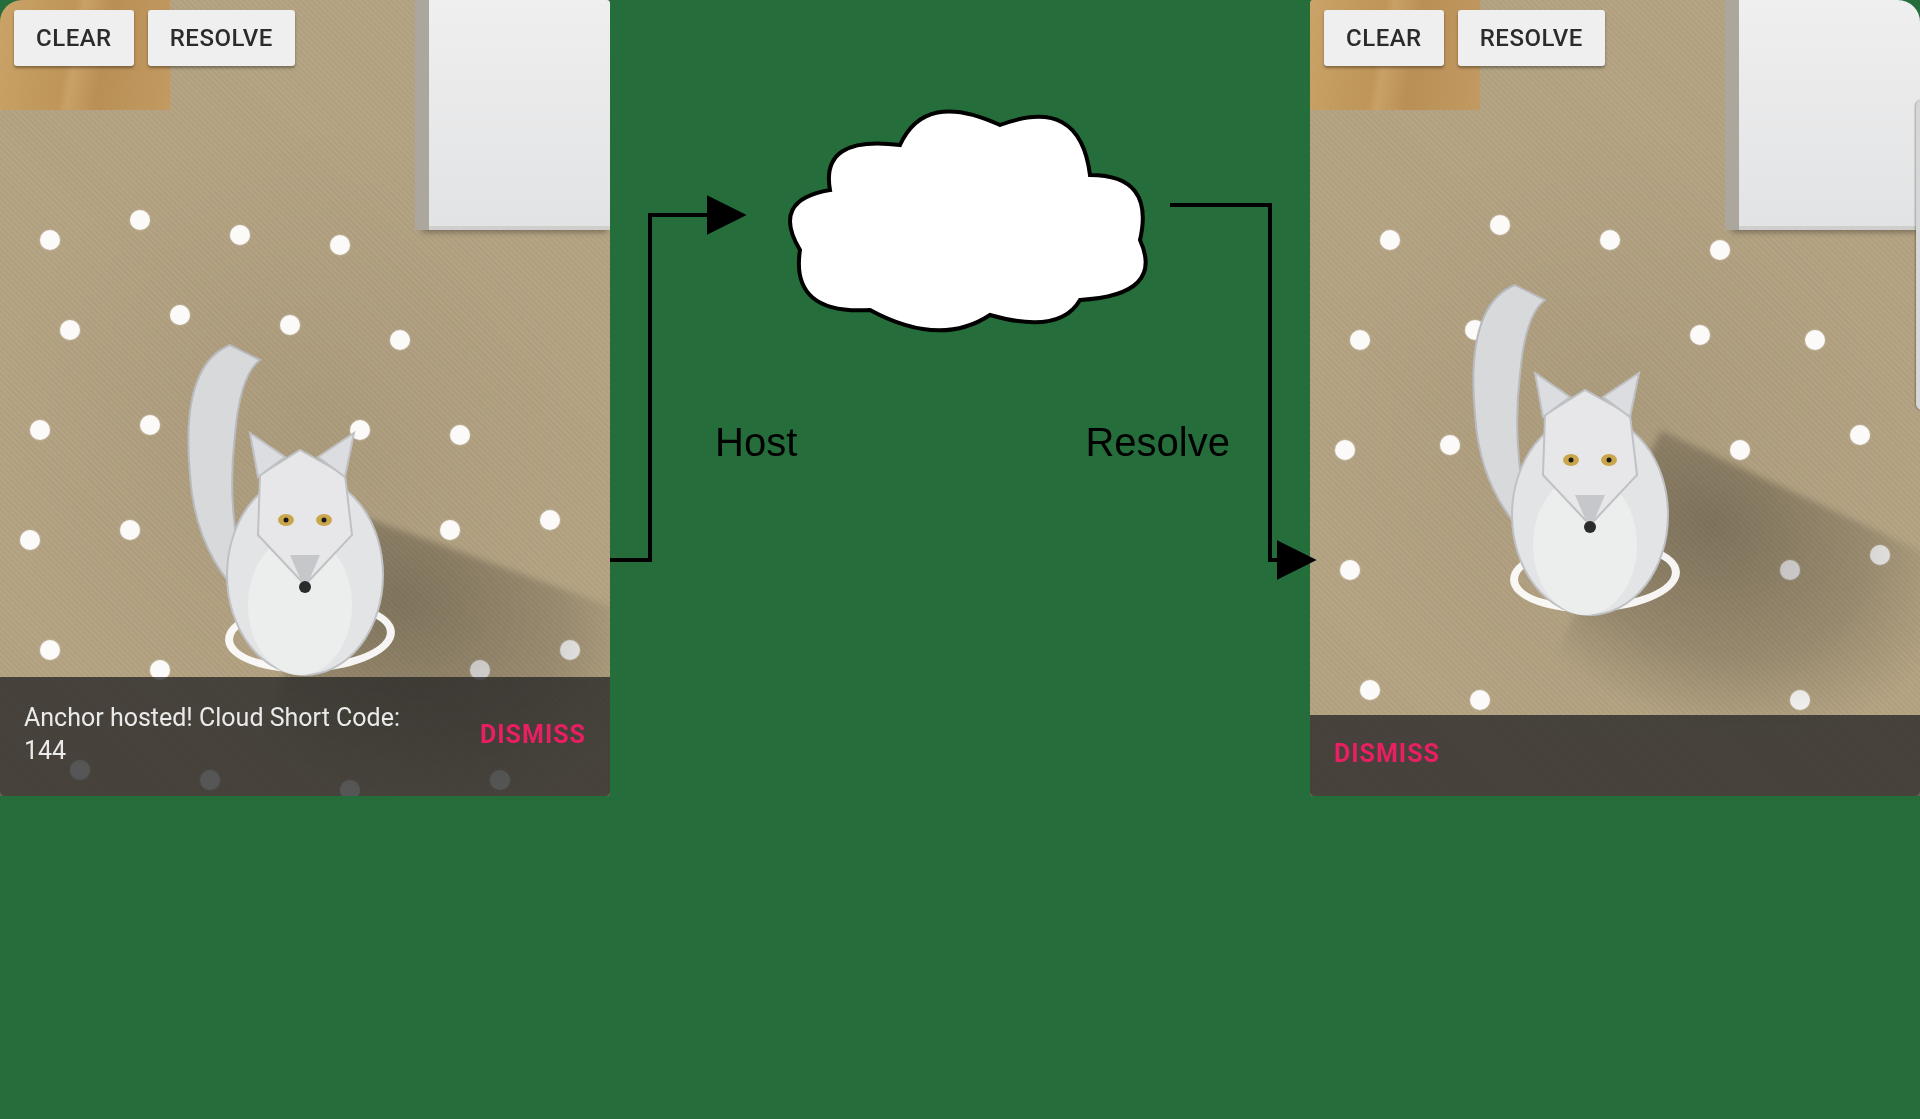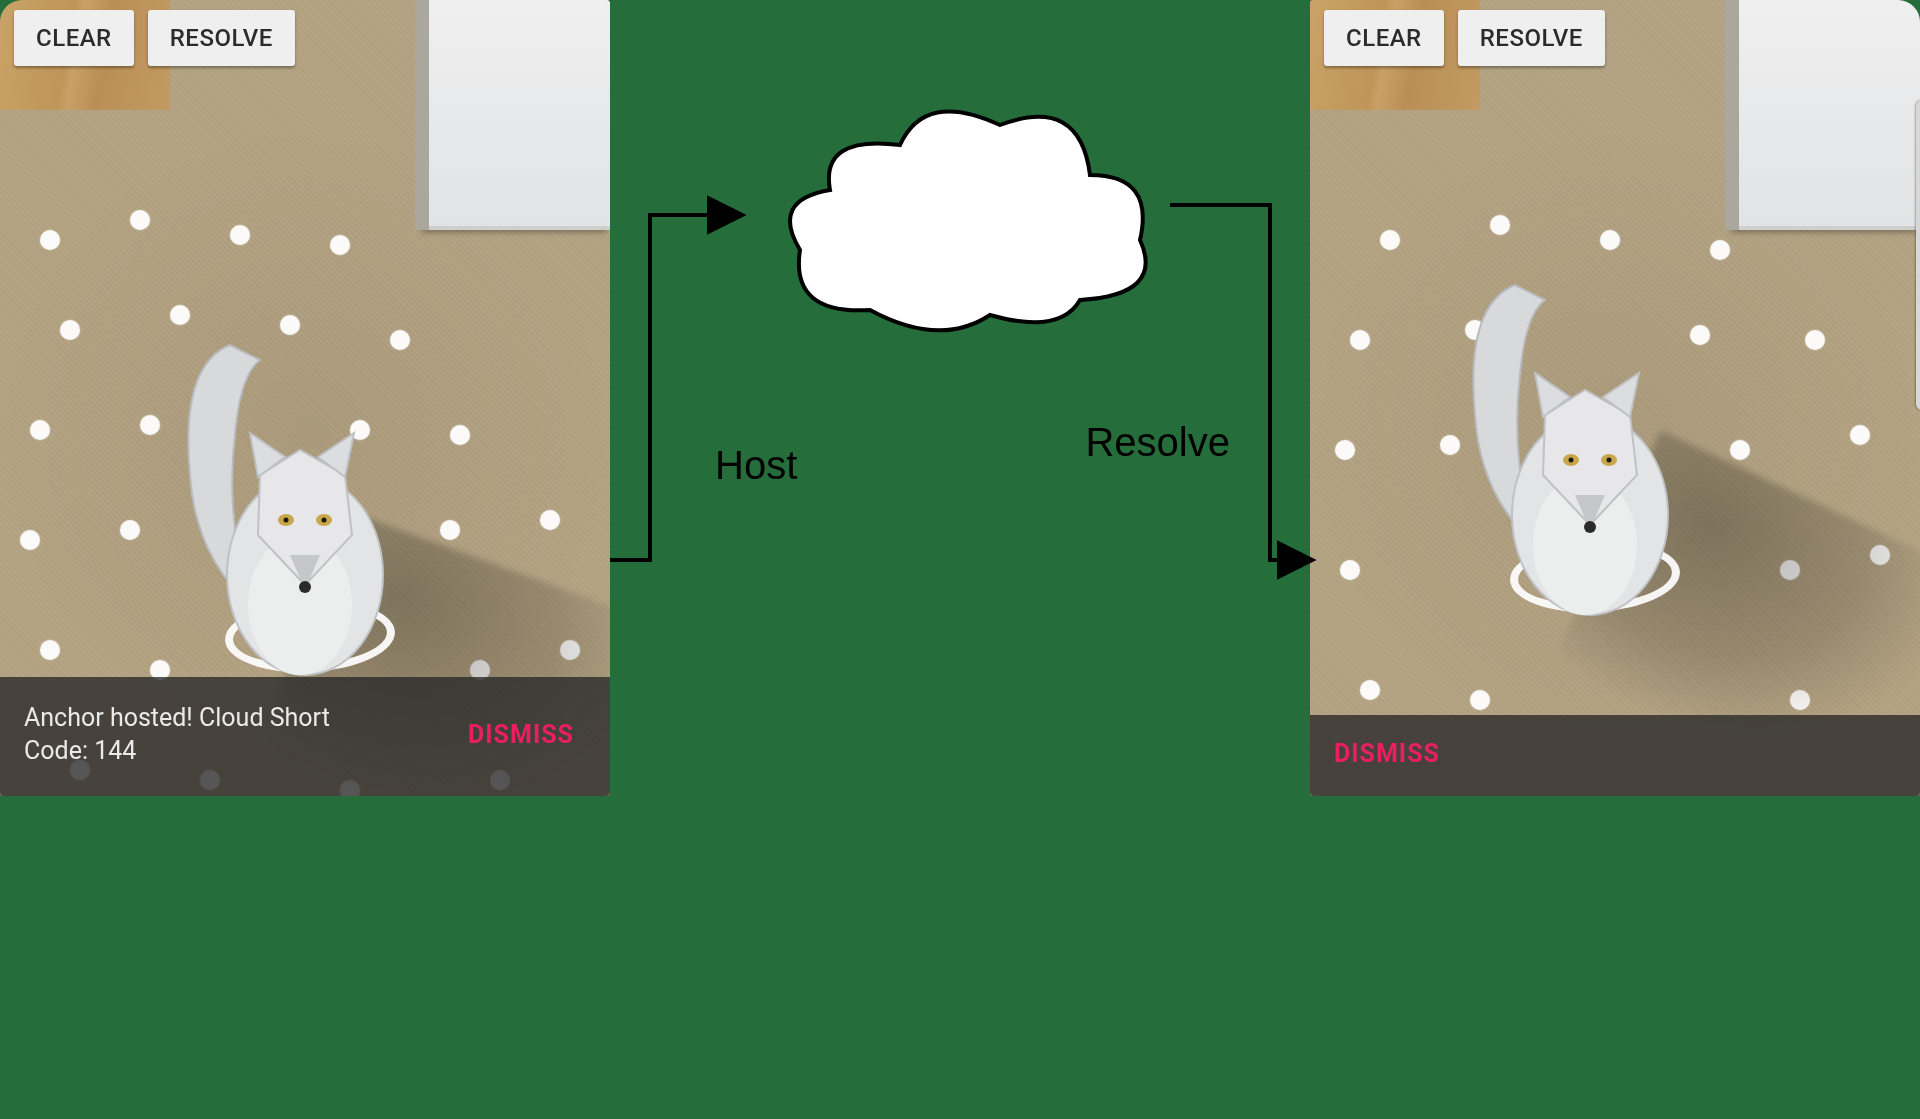--- a/index.html
+++ b/index.html
@@ -97,21 +97,21 @@
     letter-spacing: 0.5px;
     border-radius: 3px;
     box-shadow: 0 2px 3px rgba(0,0,0,0.35);
     cursor: pointer;
     font-family: inherit;
   }
   .snackbar {
     position: absolute;
     left: 0; right: 0; bottom: 0;
     background: rgba(40,40,40,0.78);
-    padding: 24px 36px 28px 24px;
+    padding: 24px 24px 28px 24px;
     display: flex; align-items: center; justify-content: space-between;
   }
   .snackbar-msg {
     color: #eaeaea;
     font-size: 25px;
     line-height: 1.35;
     max-width: 68%;
   }
   .snackbar-action {
     color: #e91e63;
@@ -141,21 +141,21 @@
     color: #000;
     font-family: Arial, Helvetica, sans-serif;
   }
   .arrow-label {
     position: absolute;
     top: 420px;
     font-size: 40px;
     color: #000;
     font-family: Arial, Helvetica, sans-serif;
   }
-  .arrow-label.host { left: 105px; margin-top: 23px; }
+  .arrow-label.host { left: 105px; }
   .arrow-label.resolve { right: 80px; }
   .arrows {
     position: absolute; inset: 0;
   }
   .arrows svg { width:100%; height:100%; overflow: visible; }
 
   .round-corners {
     position:absolute; inset:0; pointer-events:none;
     border-radius: 22px;
     box-shadow: 0 0 0 40px #256d3a;

